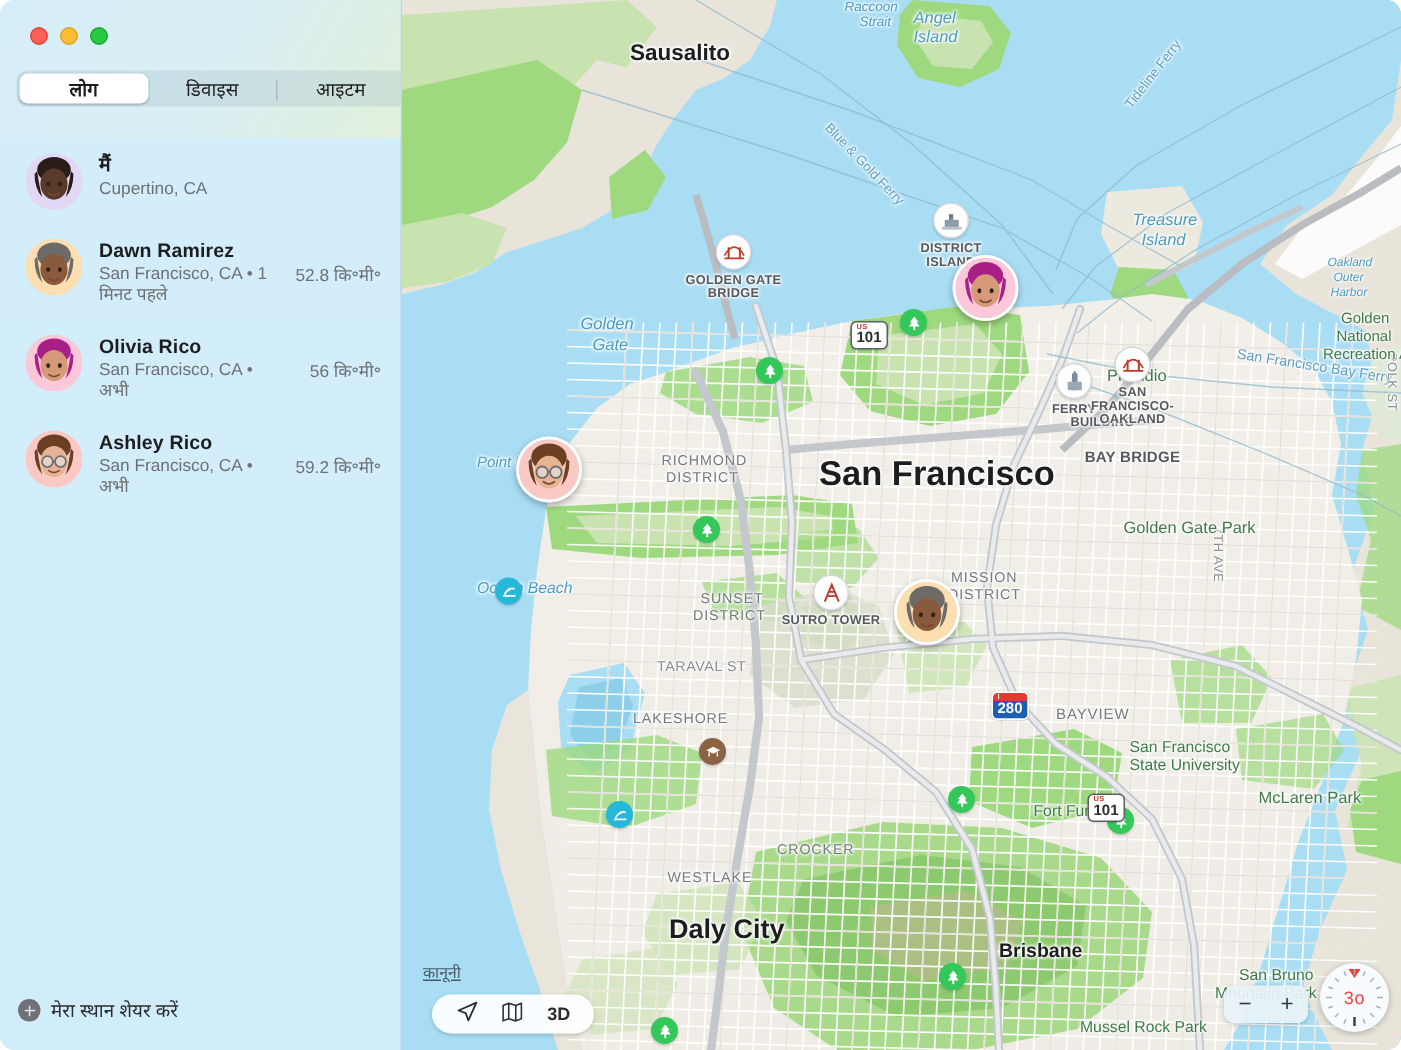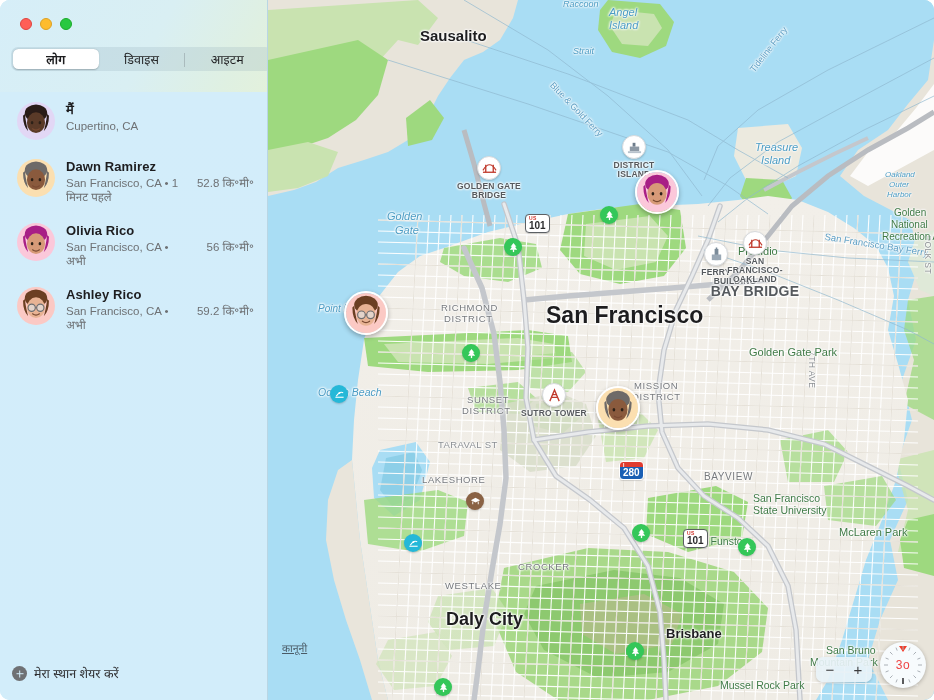--- a/index.html
+++ b/index.html
@@ -108,20 +108,21 @@
   }
   .uni-dot{
     position:absolute;width:18px;height:18px;border-radius:50%;
     background:#8a6244;display:flex;align-items:center;justify-content:center;
     box-shadow:0 1px 2px rgba(0,0,0,.2);
   }
   .shield{
     position:absolute; background:#fff;border:1.3px solid #5c6064;border-radius:4px;
     font-size:10px;font-weight:700;color:#2c2c2e;padding:1px 3px;line-height:10px;
     box-shadow:0 .5px 1px rgba(0,0,0,.15);
+    margin-left:42px;
   }
   .shield.i280{background:#fff;border-color:#4a4d50;}
   .shield .topbar{display:block;font-size:5px;color:#d0342c;letter-spacing:.3px;line-height:5px;}
 
   .userpin{
     position:absolute; width:44px;height:44px;border-radius:50%;
     box-shadow:0 2px 5px rgba(0,0,0,.3); border:2.5px solid #fff; overflow:hidden;
   }
   .userpin:after{
     content:""; position:absolute; left:50%; bottom:-9px; margin-left:-5px;
@@ -497,21 +498,21 @@
         <path d="M196,0 L280,50 L340,96 L400,150 L434,196"></path>
       </g>
     </svg>
 
     <div id="map-labels">
         <div class="mlabel halo l-city" style="left: 152px; top: 28px; font-size: 15px;">Sausalito</div>
         <div class="mlabel halo l-city" style="left: 278px; top: 303px; font-size: 23px;">San Francisco</div>
         <div class="mlabel halo l-city" style="left: 178px; top: 610px; font-size: 18px;">Daly City</div>
         <div class="mlabel halo l-city" style="left: 398px; top: 627px; font-size: 13px; text-align: right;">Brisbane</div>
         <div class="mlabel halo l-water" style="left: 295px; top: 0px; font-size: 9px;">Raccoon</div>
-        <div class="mlabel halo l-water" style="left: 305px; top: 10px; font-size: 9px; margin-top: 37px;">Strait</div>
+        <div class="mlabel halo l-water" style="left: 305px; top: 10px; font-size: 9px;">Strait</div>
         <div class="mlabel halo l-water" style="left: 341px; top: 6px; font-size: 11px;">Angel</div>
         <div class="mlabel halo l-water" style="left: 341px; top: 19px; font-size: 11px;">Island</div>
         <div class="mlabel halo l-water" style="left: 487px; top: 141px; font-size: 11px;">Treasure</div>
         <div class="mlabel halo l-water" style="left: 493px; top: 154px; font-size: 11px;">Island</div>
         <div class="mlabel halo l-water" style="left: 617px; top: 171px; font-size: 8px;">Oakland</div>
         <div class="mlabel halo l-water" style="left: 621px; top: 181px; font-size: 8px;">Outer</div>
         <div class="mlabel halo l-water" style="left: 619px; top: 191px; font-size: 8px;">Harbor</div>
         <div class="mlabel halo l-water" style="left: 119px; top: 210px; font-size: 11px;">Golden</div>
         <div class="mlabel halo l-water" style="left: 127px; top: 224px; font-size: 11px;">Gate</div>
         <div class="mlabel halo l-water" style="left: 50px; top: 303px; font-size: 10px;">Point Lobos</div>
@@ -636,21 +637,21 @@
         <div class="poi-pin" style="left: 475px; top: 231px;">
           <svg width="15" height="15" viewBox="0 0 16 16">
             <path d="M1 12h14" stroke="#c0392b" stroke-width="1.4"></path>
             <path d="M4 12V4M12 12V4" stroke="#c0392b" stroke-width="1.4"></path>
             <path d="M1 10q3.5-6 7-6t7 6" stroke="#c0392b" stroke-width="1.2" fill="none"></path>
           </svg>
         </div>
         <div class="mlabel halo l-poi" style="font-size: 8.5px; left: 487px; top: 257px; transform: translateX(-50%);">SAN</div>
         <div class="mlabel halo l-poi" style="font-size: 8.5px; left: 487px; top: 266px; transform: translateX(-50%);">FRANCISCO-</div>
         <div class="mlabel halo l-poi" style="font-size: 8.5px; left: 487px; top: 275px; transform: translateX(-50%);">OAKLAND</div>
-        <div class="mlabel halo l-poi" style="font-size: 14px; left: 487px; top: 284px; transform: translateX(-50%);">BAY BRIDGE</div>
+        <div class="mlabel halo l-poi" style="font-size: 10px; left: 487px; top: 300px; transform: translateX(-50%);">BAY BRIDGE</div>
         <div class="poi-pin" style="left: 274px; top: 383px;">
           <svg width="15" height="15" viewBox="0 0 16 16">
             <path d="M3 14 L8 2 L13 14" stroke="#c0392b" stroke-width="1.4" fill="none"></path>
             <path d="M4.5 10h7M5.6 7h4.8" stroke="#c0392b" stroke-width="1.2"></path>
           </svg>
         </div>
         <div class="mlabel halo l-poi" style="font-size: 8.5px; left: 286px; top: 409px; transform: translateX(-50%);">SUTRO TOWER</div>
         <div class="shield" style="left: 257px; top: 214px;"><span class="topbar">US</span>101</div>
         <div class="shield i280" style="left: 351px; top: 461px; background: linear-gradient(rgb(224, 59, 47) 0%, rgb(224, 59, 47) 32%, rgb(26, 95, 180) 32%, rgb(26, 95, 180) 100%); color: rgb(255, 255, 255); border-color: rgb(255, 255, 255);"><span class="topbar" style="color:#fff">I</span>280</div>
         <div class="shield" style="left: 415px; top: 529px;"><span class="topbar">US</span>101</div>
@@ -687,20 +688,33 @@
             <path d="M35 14 q-2 14 -4 20 q6 -6 6 -18z" fill="#6e6a68"></path>
             <path d="M10 16 q12 -10 24 0 q-2 -12 -12 -12 q-10 0 -12 12z" fill="#6e6a68"></path>
             <ellipse cx="17.5" cy="24" rx="1.5" ry="1.9" fill="#2d2118"></ellipse>
             <ellipse cx="26.5" cy="24" rx="1.5" ry="1.9" fill="#2d2118"></ellipse>
             <path d="M18 31 q4 3 8 0" stroke="#7a4a32" stroke-width="1.3" fill="none" stroke-linecap="round"></path>
           </svg></div>
       </div>
 
     <div class="legal">कानूनी</div>
 
+    <div class="ctrl-pill">
+      <span>
+        <svg width="15" height="15" viewBox="0 0 16 16">
+            <path d="M14.5 1.5 1.8 7.1l5.1 1.9 1.9 5.1z" fill="none" stroke="#2c2c2e" stroke-width="1.3" stroke-linejoin="round"></path>
+          </svg>
+      </span>
+      <span>
+        <svg width="15" height="15" viewBox="0 0 16 16">
+            <path d="M1.5 3.5 5.5 2v11l-4 1.5zM5.5 2l5 1.5v11l-5-1.5zM10.5 3.5 14.5 2v11l-4 1.5z" fill="none" stroke="#2c2c2e" stroke-width="1.1" stroke-linejoin="round"></path>
+          </svg>
+      </span>
+      <span>3D</span>
+    </div>
 
     <div class="zoom-pill">
       <span>−</span>
       <span>+</span>
     </div>
 
     <div class="compass">
       <div class="needle"></div>
       <div class="deg">3o</div>
       <svg width="46" height="46" viewBox="0 0 46 46" style="position:absolute;left:0;top:0">

